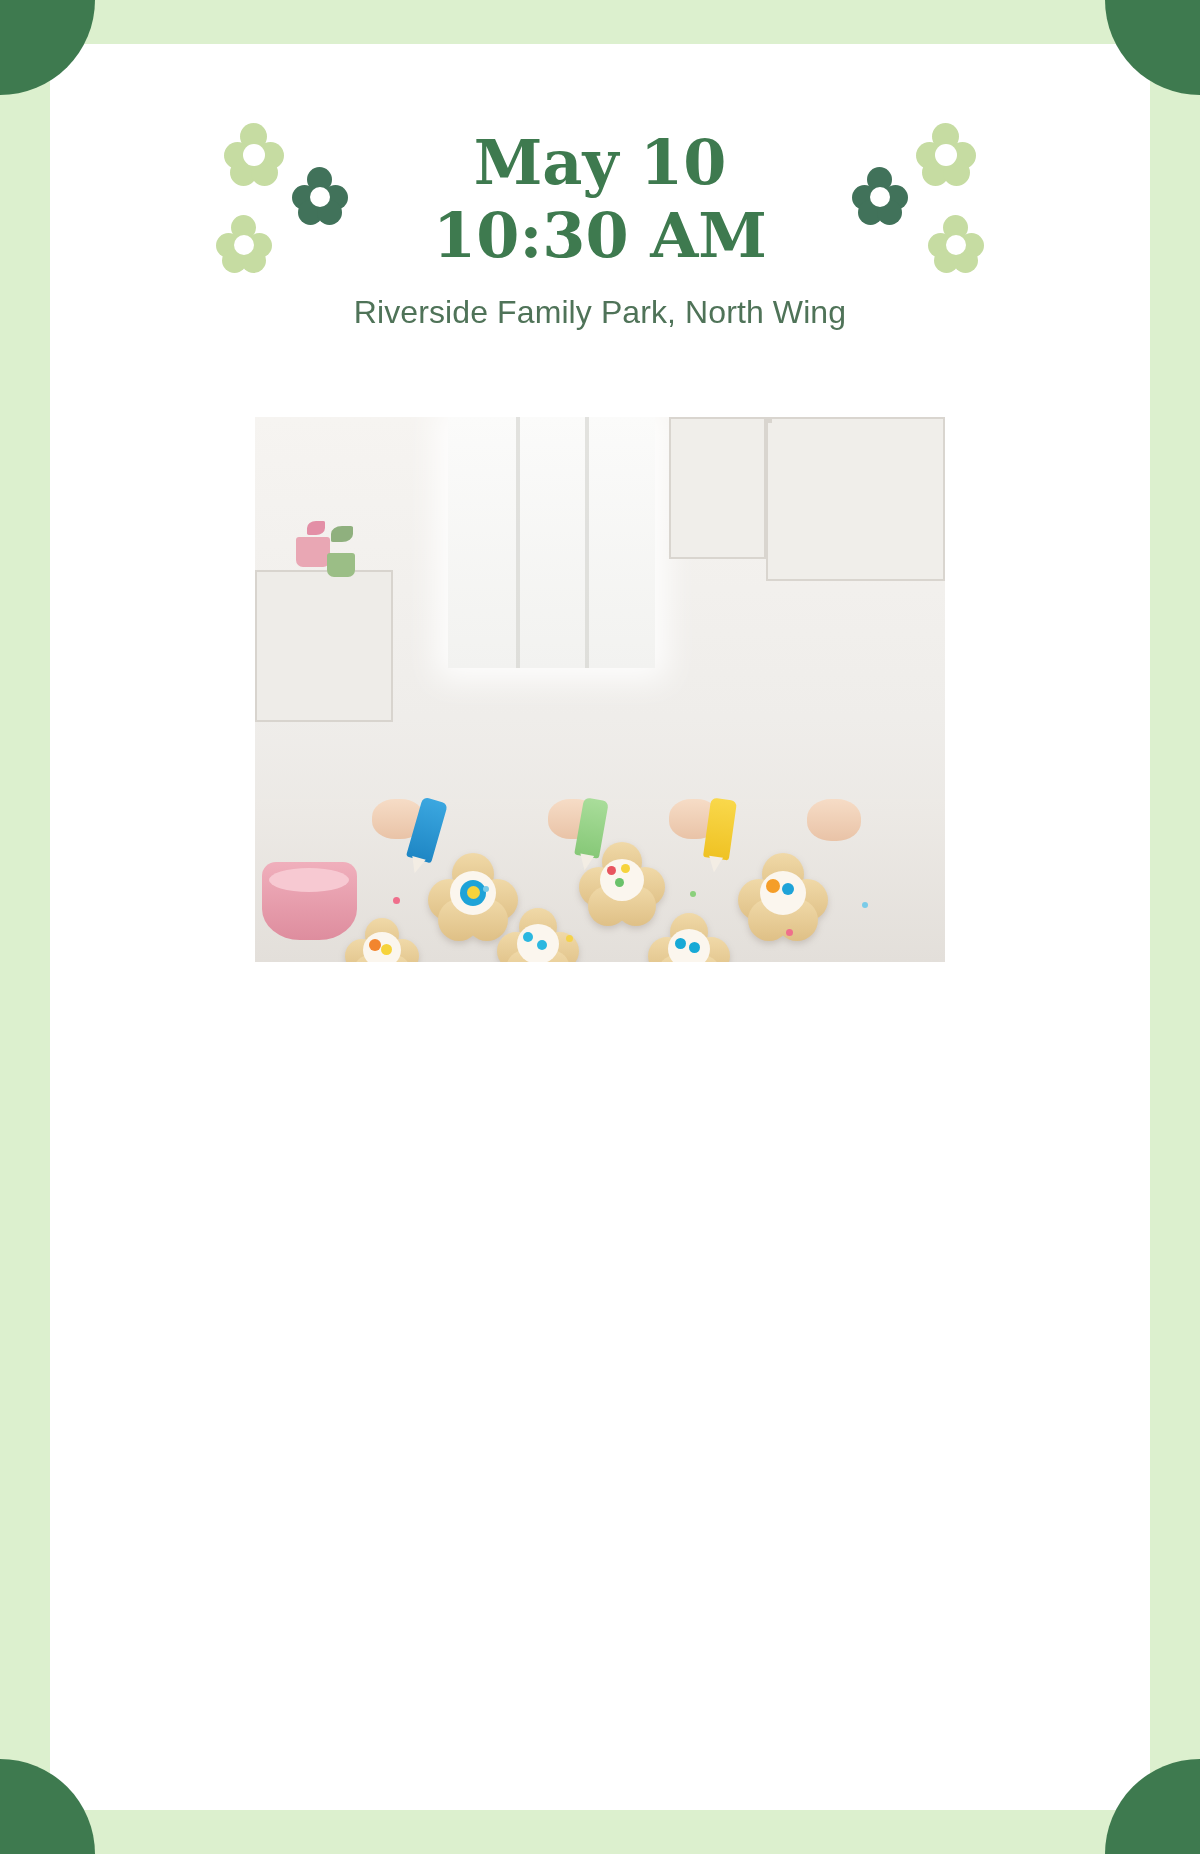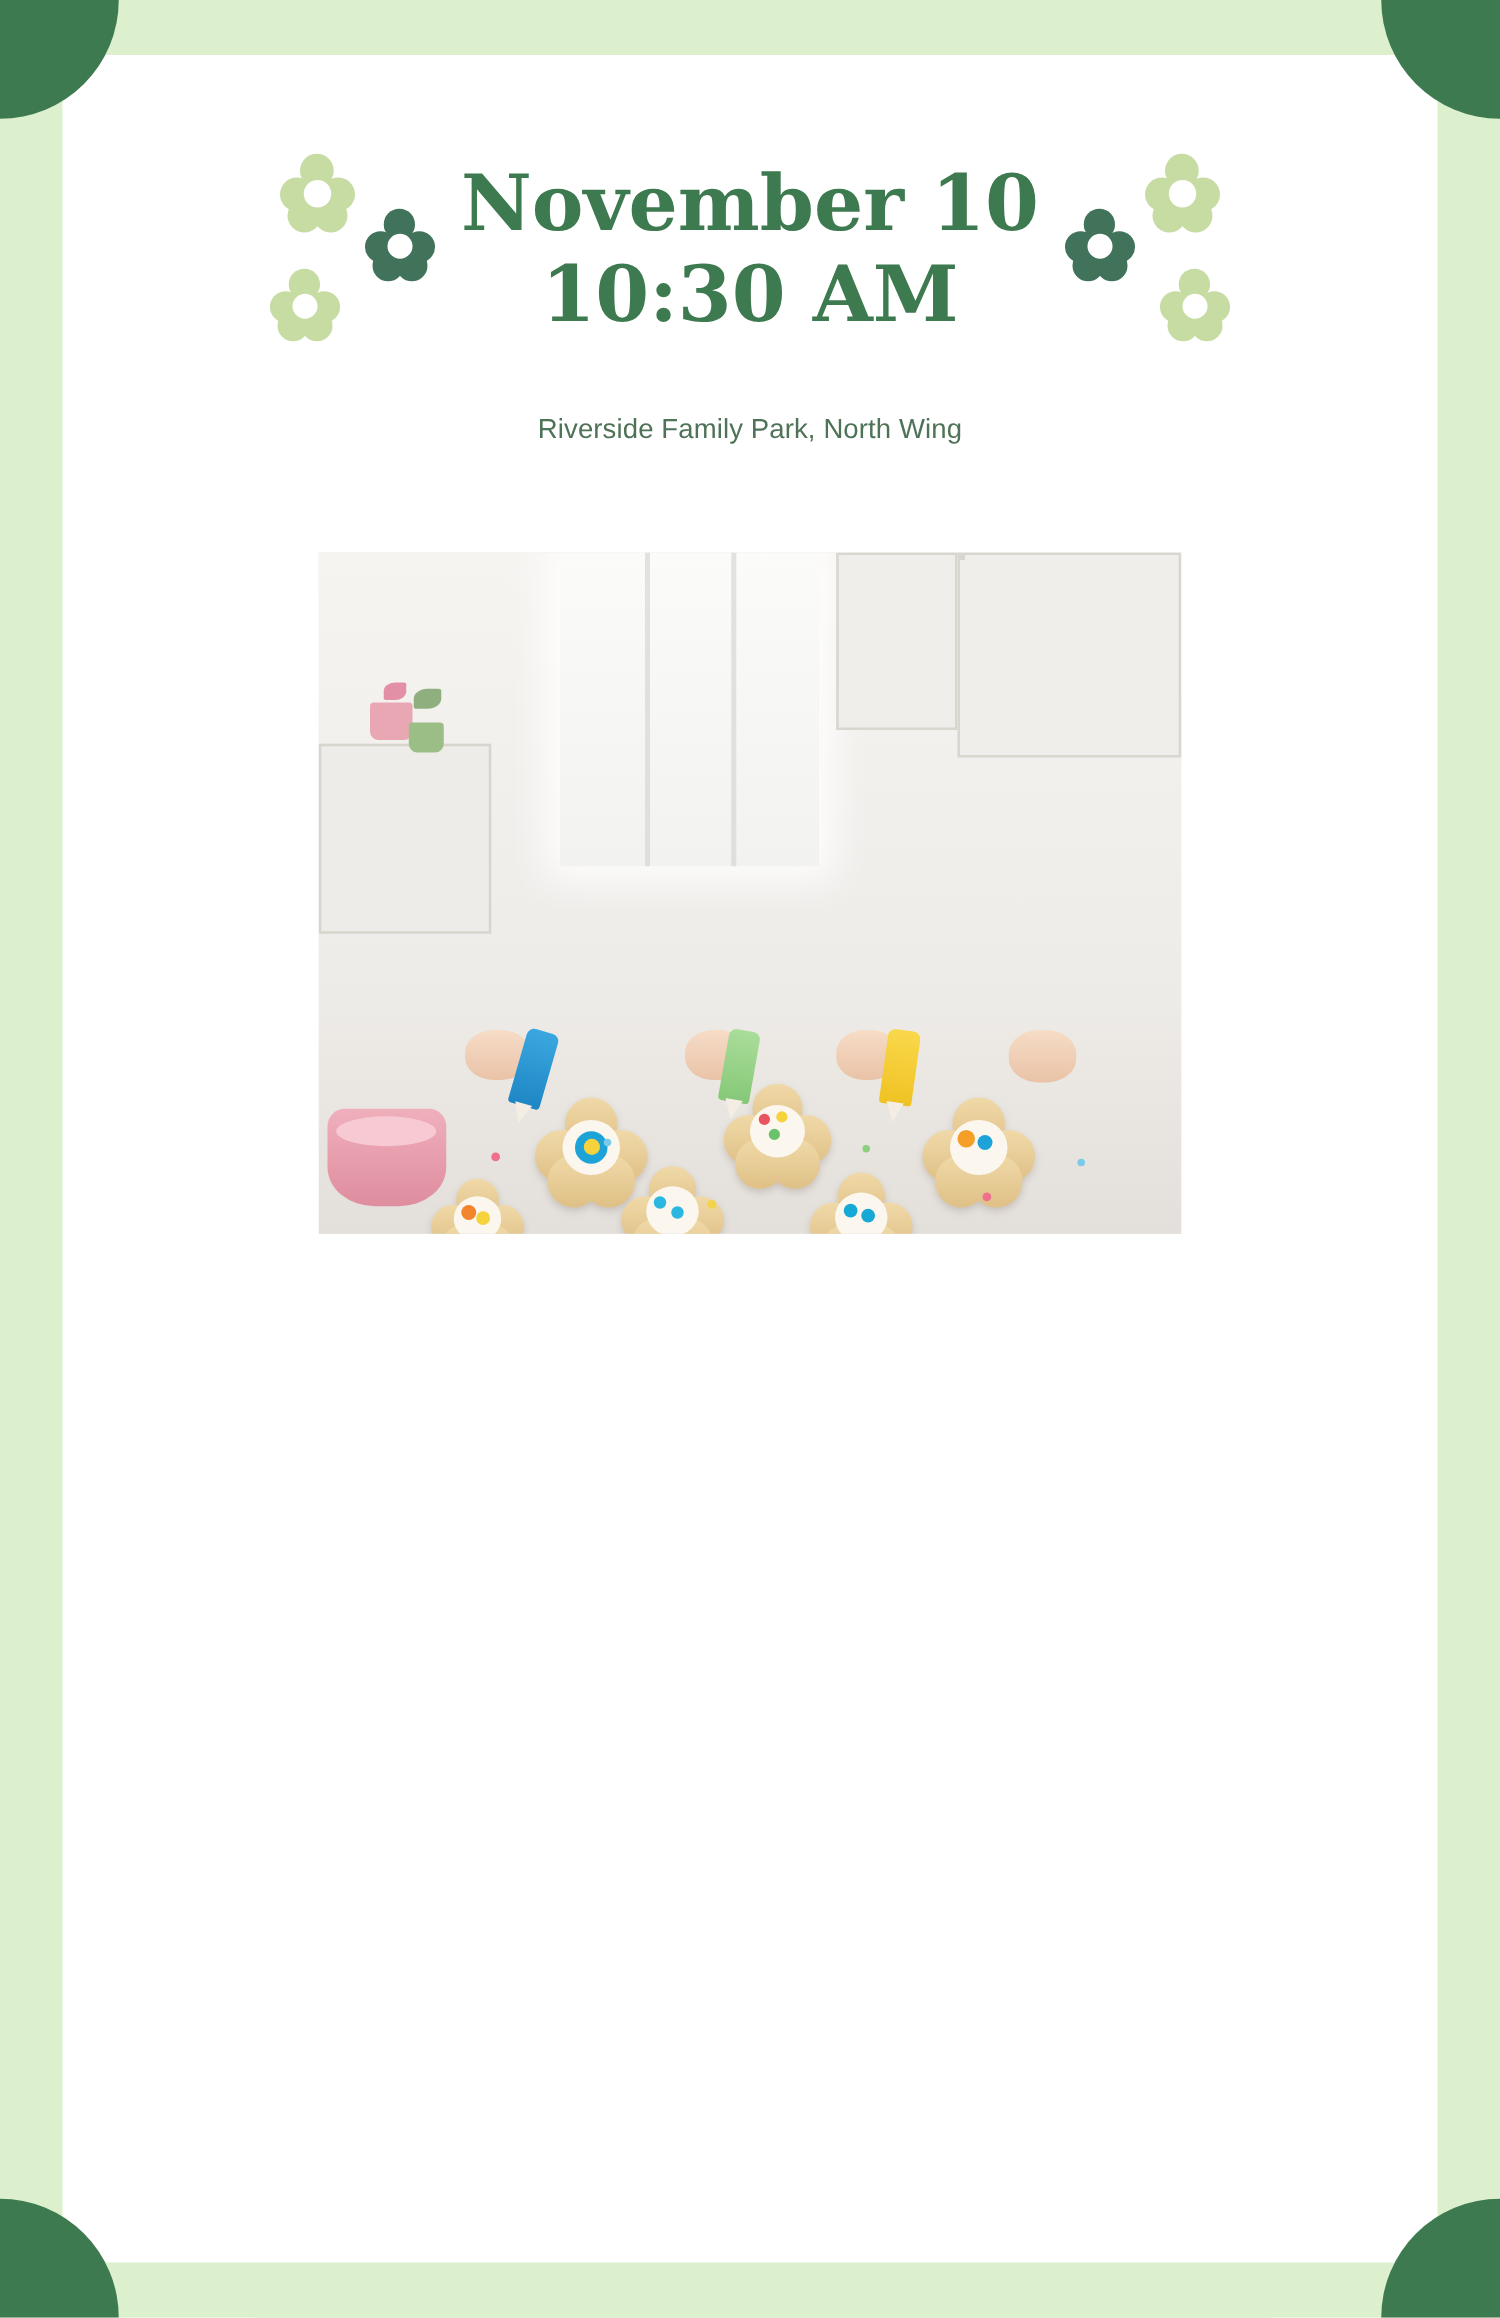--- a/index.html
+++ b/index.html
@@ -96,23 +96,22 @@
     position:absolute;
     border-radius:50%;
   }
   .flower .core {
     position:absolute;
     background:#FFFFFF;
     border-radius:50%;
   }
 
   #location {
-    margin-top:36px;
     text-align:center;
-    font-size:22px;
+    font-size:32px;
     color:#4F7358;
     letter-spacing:0.1px;
   }
 
   
   #photo-frame {
     margin-top:86px;
     width:690px;
     height:545px;
     overflow:hidden;
@@ -343,21 +342,21 @@
           <div class="petal" style="width:25px;height:25px;background:#C6DCA2;left:15px;top:0;"></div>
           <div class="petal" style="width:25px;height:25px;background:#C6DCA2;left:0;top:18px;"></div>
           <div class="petal" style="width:25px;height:25px;background:#C6DCA2;left:31px;top:18px;"></div>
           <div class="petal" style="width:25px;height:25px;background:#C6DCA2;left:6px;top:33px;"></div>
           <div class="petal" style="width:25px;height:25px;background:#C6DCA2;left:25px;top:33px;"></div>
           <div class="core" style="width:20px;height:20px;left:18px;top:20px;"></div>
         </div>
       </div>
 
       <div id="datetime">
-        <span>November 10</span><br>
+        <span>May 10</span><br>
         <span>10:30 AM</span>
       </div>
 
       <div class="flower-cluster right">
         <div class="flower" style="right:14px; top:4px; width:60px; height:60px;">
           <div class="petal" style="width:27px;height:27px;background:#C6DCA2;left:16px;top:0;"></div>
           <div class="petal" style="width:27px;height:27px;background:#C6DCA2;left:0;top:19px;"></div>
           <div class="petal" style="width:27px;height:27px;background:#C6DCA2;left:33px;top:19px;"></div>
           <div class="petal" style="width:27px;height:27px;background:#C6DCA2;left:6px;top:36px;"></div>
           <div class="petal" style="width:27px;height:27px;background:#C6DCA2;left:27px;top:36px;"></div>

